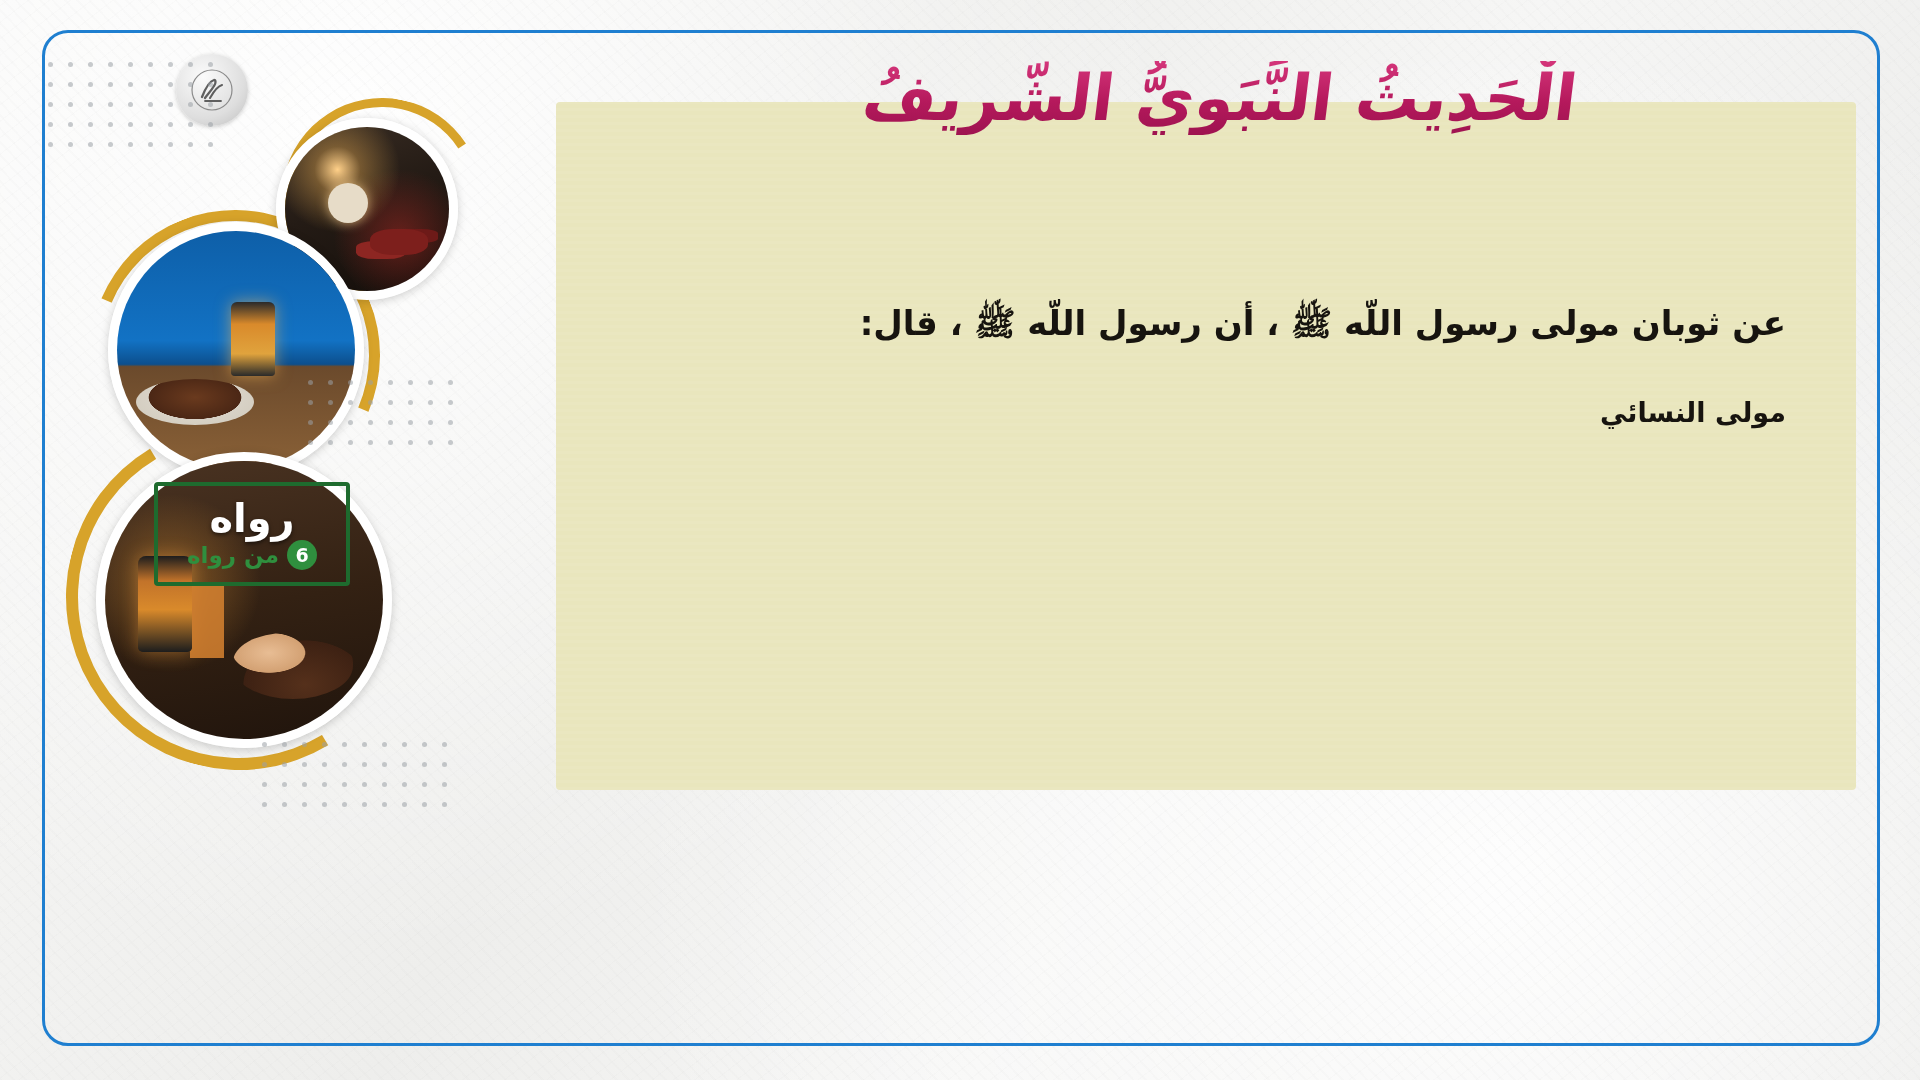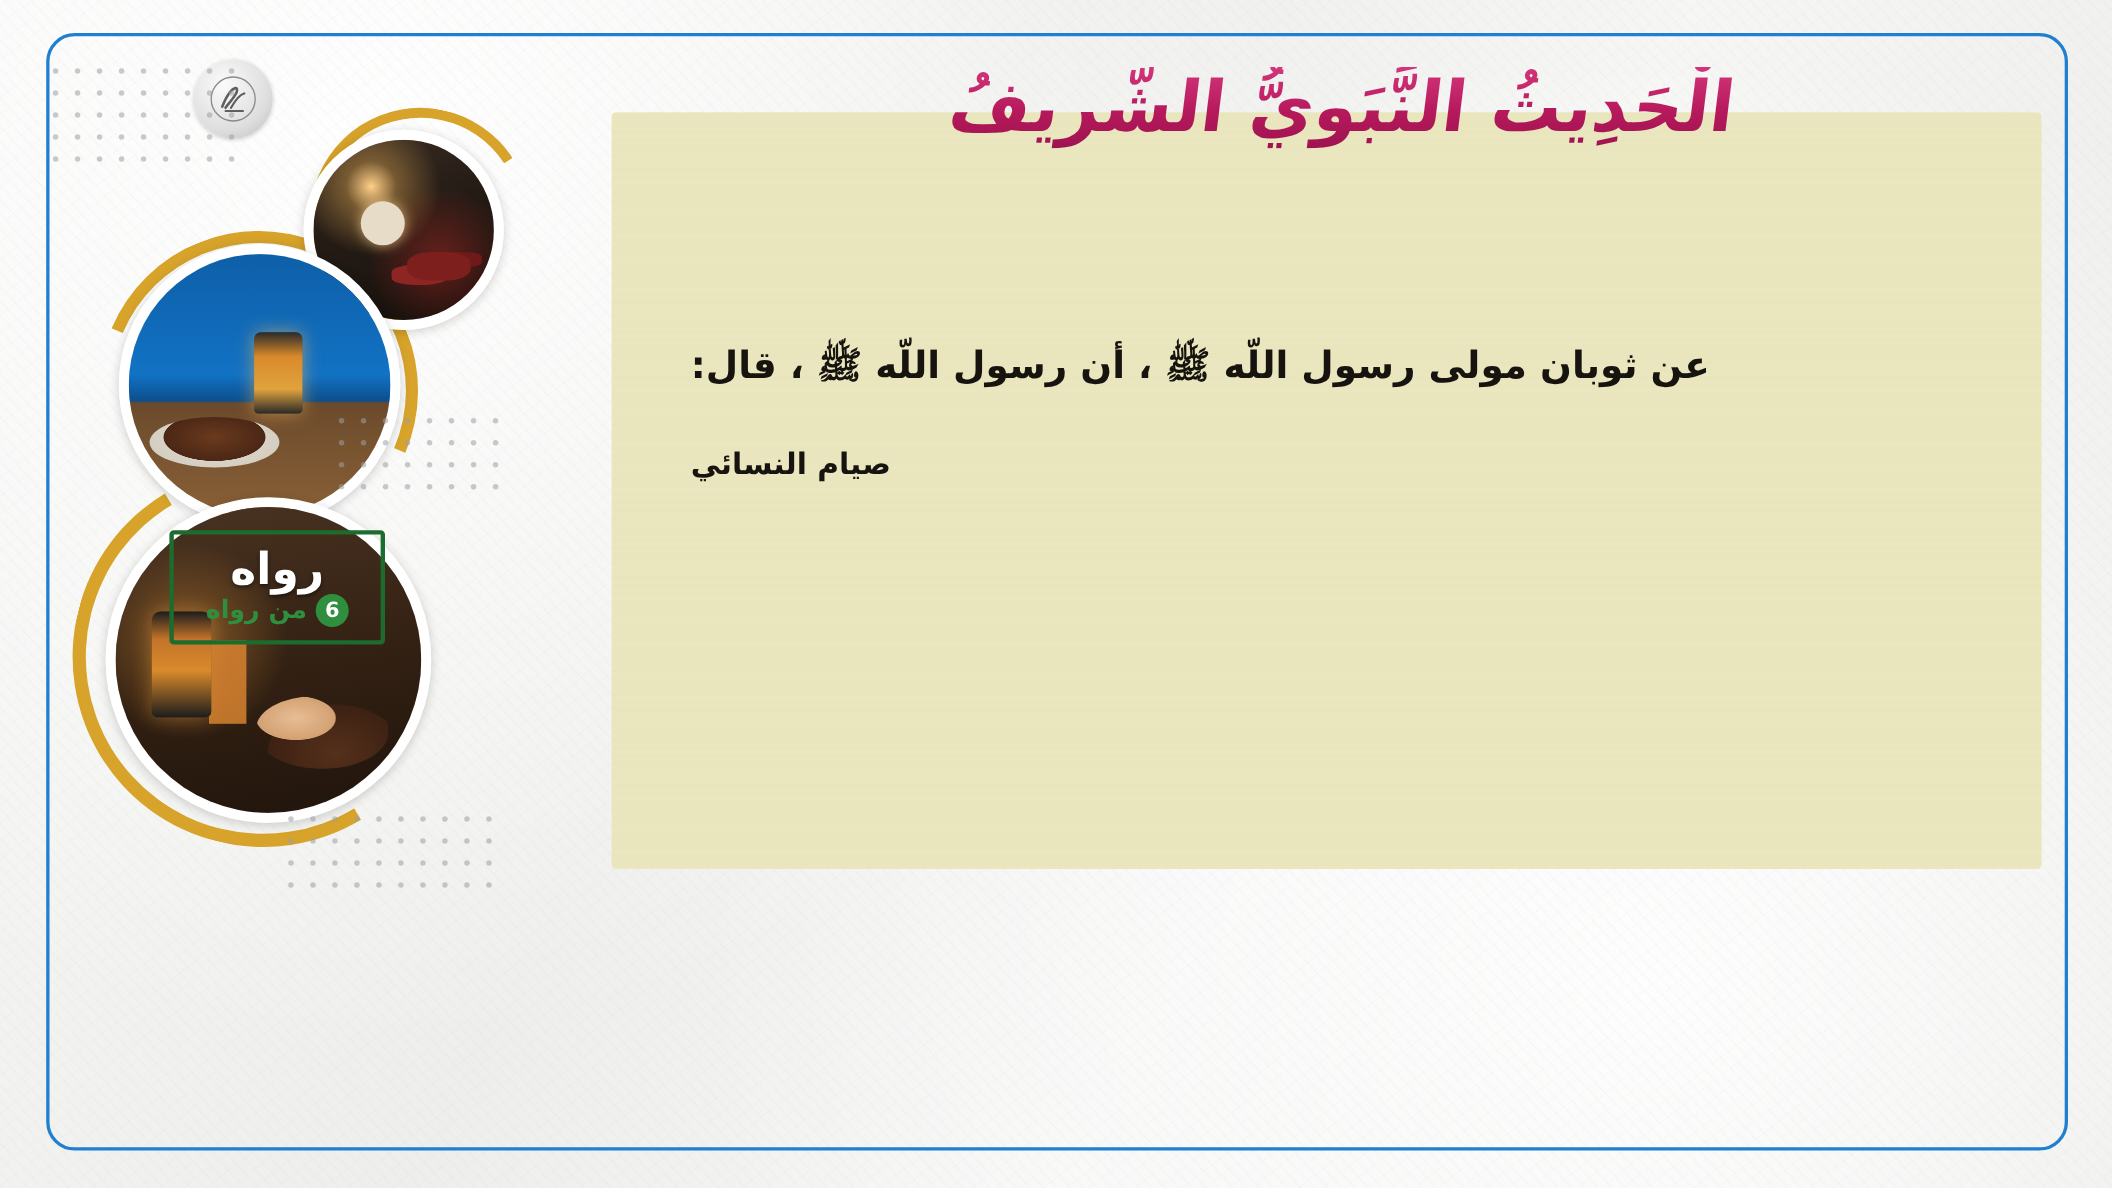--- a/index.html
+++ b/index.html
@@ -209,24 +209,24 @@
     -webkit-text-fill-color:transparent;
     letter-spacing:-1px;
     transform:skewX(-7deg);
     white-space:nowrap;
     direction:rtl;
   }
 
   
   #text-block{
     position:absolute;
-    left:576px; top:160px;
+    left:576px; top:150px;
     width:1262px; height:600px;
     padding:148px 52px 0 52px;
-    direction:rtl; text-align:left;
+    direction:rtl; text-align:right;
   }
   #narrator-line{
     font-family:"DejaVu Sans","Liberation Sans",sans-serif;
     font-size:34px; font-weight:bold; color:#17140f;
     line-height:1.5;
     margin-bottom:16px;
     white-space:nowrap;
   }
 
   .hadith-line{
@@ -412,14 +412,14 @@
   </div>
 
 <div id="content-card"></div>
 
 <div id="title-wrap">
   <div id="title-text">الْحَدِيثُ النَّبَوِيُّ الشَّرِيفُ</div>
 </div>
 
 <div id="text-block">
   <div id="narrator-line">عن ثوبان مولى رسول اللّه ﷺ ، أن رسول اللّه ﷺ ، قال:</div>
-  <div id="source-line">صيام النسائي</div>
+  <div id="source-line">مولى النسائي</div>
 </div>
 
 </body></html>

